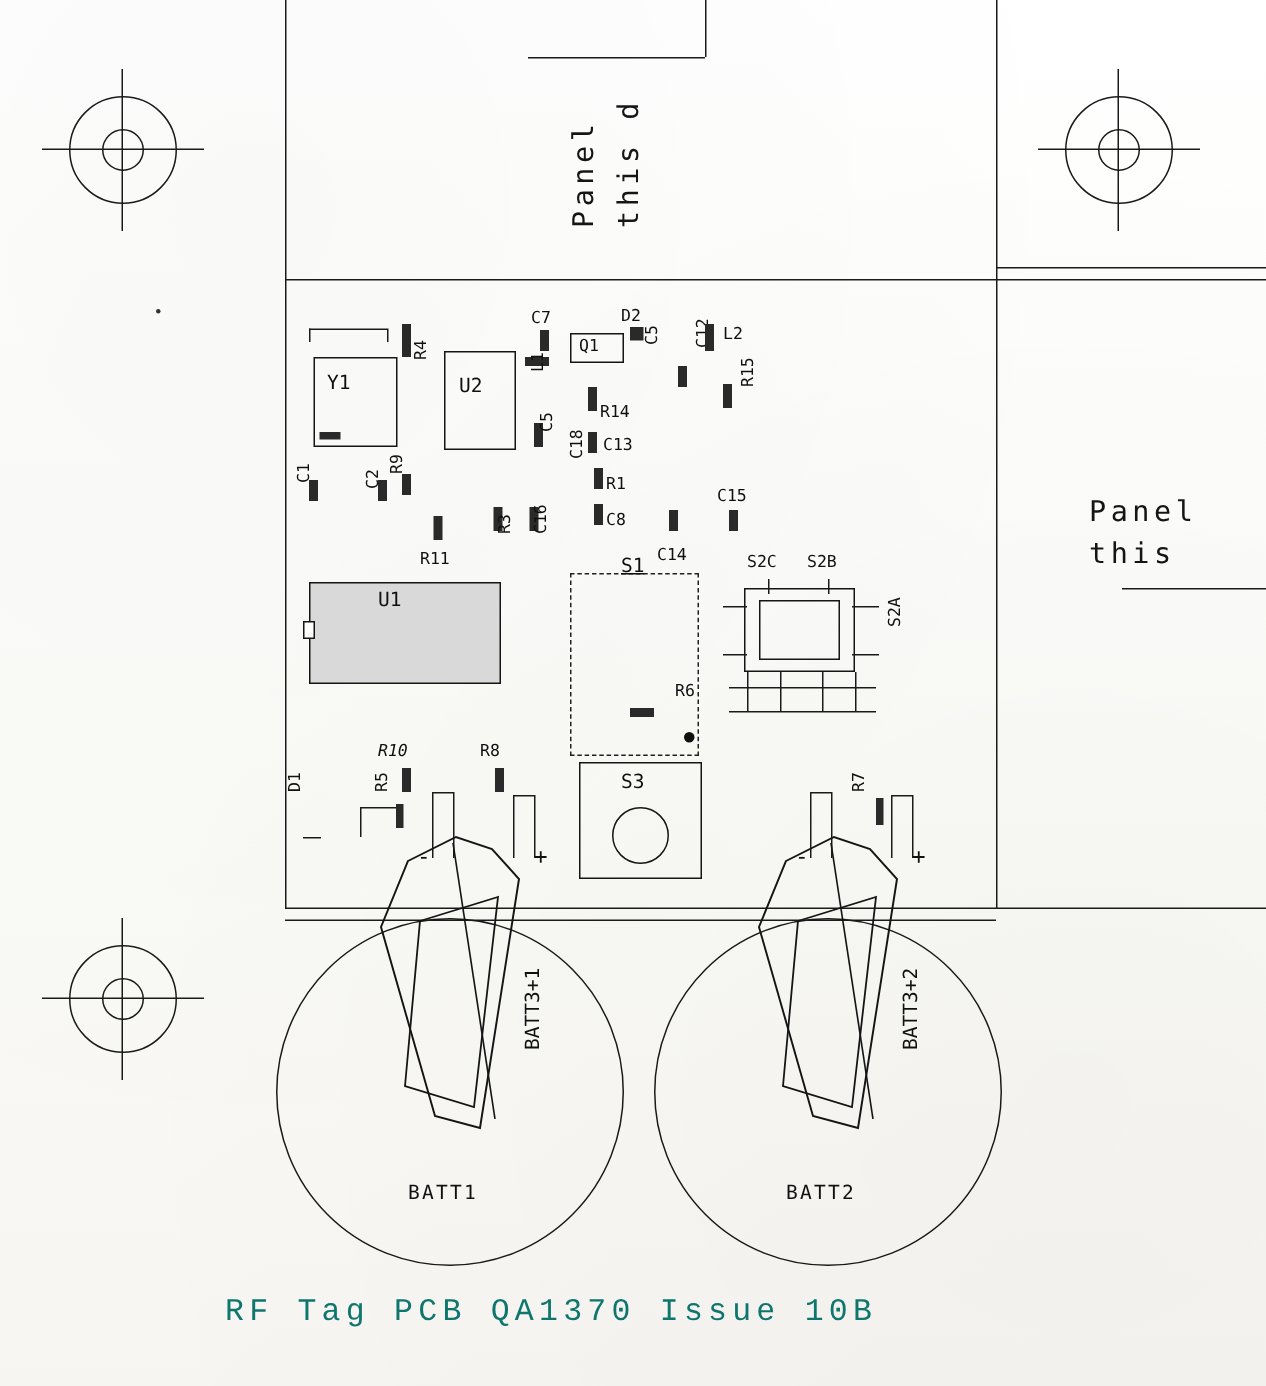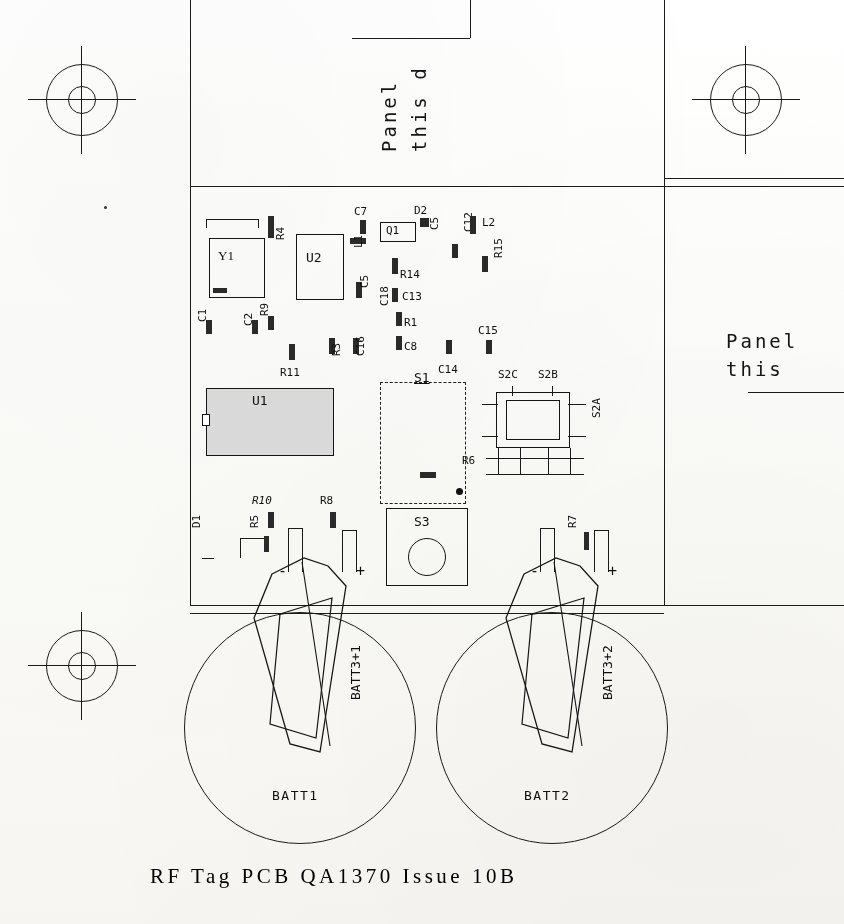--- a/index.html
+++ b/index.html
@@ -146,24 +146,24 @@
     font-family: "DejaVu Sans Mono", monospace;
     font-size: 15px;
     color: #111;
   }
 
   
   #title {
     position: absolute;
     left: 150px;
     top: 864px;
-    font-family: Liberation Serif, serif;
+    font-family: Liberation Mono, monospace;
     font-size: 21px;
     letter-spacing: 3.5px;
-    color: #000000;
+    color: #0f766e;
     white-space: pre;
   }
 
   .tiny-dot {
     position: absolute;
     width: 3px; height: 3px;
     background: #333;
     border-radius: 50%;
   }
 </style>
@@ -215,21 +215,21 @@
   <div class="rot-text" style="left:408px; top:152px; transform: rotate(-90deg);">this d</div>
 
   <div class="flat-text" style="left:726px; top:330px;">Panel</div>
   <div class="flat-text" style="left:726px; top:358px;">this</div>
 
   <div class="box fill" style="left:206px; top:388px; width:128px; height:68px;"></div>
   <div class="box" style="left:202px; top:414px; width:8px; height:12px; background:#fdfdfb;"></div>
   <div class="ref big" style="left:252px; top:393px;">U1</div>
 
   <div class="box" style="left:209px; top:238px; width:56px; height:60px;"></div>
-  <div class="ref big" style="left:218px; top:248px;font-family:Liberation Serif, serif;">Y1</div>
+  <div class="ref big" style="left:218px; top:248px;">Y1</div>
   <div class="pad" style="left:213px; top:288px; width:14px; height:5px;"></div>
 
   <div class="ln h" style="left:206px; top:219px; width:52px;"></div>
   <div class="ln v" style="left:206px; top:219px; height:9px;"></div>
   <div class="ln v" style="left:258px; top:219px; height:9px;"></div>
 
   <div class="box" style="left:296px; top:234px; width:48px; height:66px; border-style:solid;"></div>
   <div class="ref big" style="left:306px; top:250px;">U2</div>
 
   <div class="pad" style="left:268px; top:216px; width:6px; height:22px;"></div>
@@ -292,21 +292,21 @@
   <div class="ref" style="left:438px; top:324px;margin-top:39px;">C14</div>
   <div class="ref" style="left:478px; top:324px;">C15</div>
   <div class="pad" style="left:446px; top:340px; width:6px; height:14px;"></div>
   <div class="pad" style="left:486px; top:340px; width:6px; height:14px;"></div>
 
   <div class="box dash" style="left:380px; top:382px; width:86px; height:122px; border-color:#202020;"></div>
   <div class="ref big" style="left:414px; top:370px;text-decoration:underline;">S1</div>
   <div class="dot" style="left:456px; top:488px; width:7px; height:7px;"></div>
 
   <div class="pad" style="left:420px; top:472px; width:16px; height:6px;"></div>
-  <div class="ref" style="left:428px; top:454px;padding-left:34px;">R6</div>
+  <div class="ref" style="left:416px; top:454px;padding-left:34px;">R6</div>
 
   <div class="box" style="left:386px; top:508px; width:82px; height:78px;"></div>
   <div class="circ" style="left:408px; top:538px; width:38px; height:38px;"></div>
   <div class="ref big" style="left:414px; top:514px;">S3</div>
 
   <div class="ref" style="left:498px; top:368px;">S2C</div>
   <div class="ref" style="left:538px; top:368px;">S2B</div>
   <div class="ref rot" style="left:590px; top:418px;">S2A</div>
 
   <div class="box" style="left:496px; top:392px; width:74px; height:56px;"></div>

